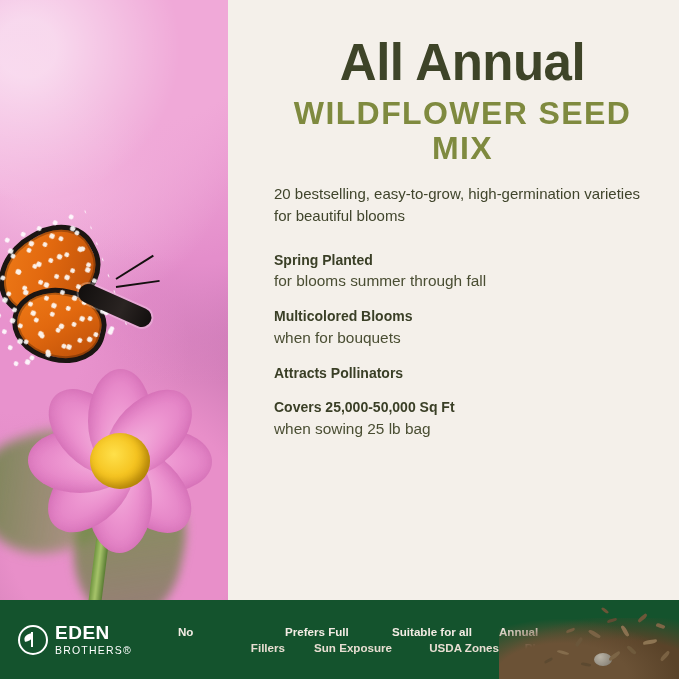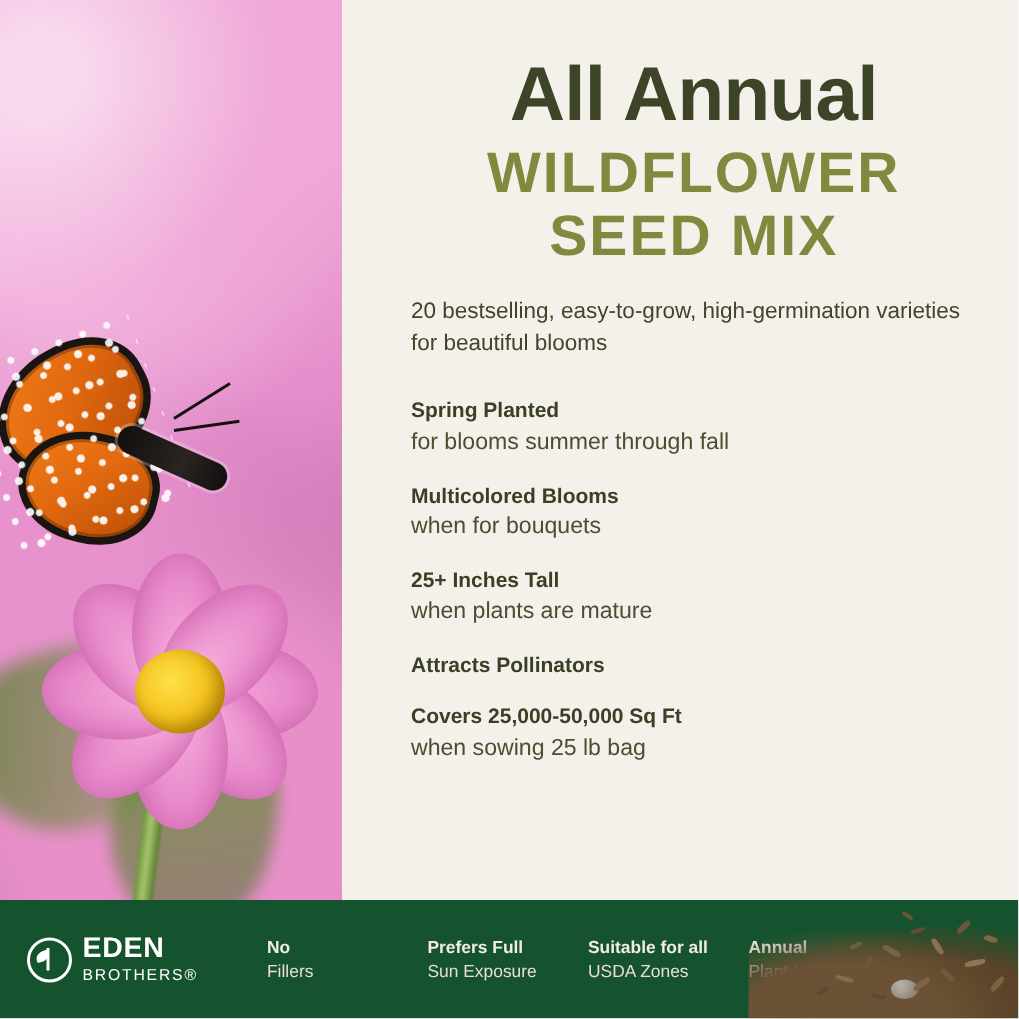--- a/index.html
+++ b/index.html
@@ -162,21 +162,21 @@
     margin: 37px 0 0 0;
     font-size: 51px;
     line-height: 1.02;
     font-weight: bold;
     color: #3e4428;
     letter-spacing: -0.5px;
     text-align: center;
   }
   .subtitle {
     margin: 7px 0 0 0;
-    font-size: 38px;
+    font-size: 32px;
     line-height: 1.1;
     color: #7f8a3f;
     letter-spacing: 1.4px;
     text-align: center;
   }
   .blurb {
     margin: 17px 0 0 0;
     font-size: 15px;
     line-height: 1.45;
     color: #40452c;
@@ -266,21 +266,21 @@
     gap: 0;
     margin-left: 28px;
   }
   .fact {
     color: #f3ece4;
     font-size: 11.6px;
     line-height: 1.35;
     font-weight: bold;
     width: 107px;
   }
-  .fact .l2 { font-weight: normal; color: #e8ded2; }
+  .fact .l2 { font-weight: bold; color: #e8ded2; text-align: right; }
 
   
   .seedpile {
     position: absolute;
     right: 0; top: -44px;
     width: 180px; height: 124px;
     pointer-events: none;
   }
   .seed-mound {
     position: absolute;
@@ -354,24 +354,20 @@
     <p class="blurb">20 bestselling, easy-to-grow, high-germination varieties for beautiful blooms</p>
 
     <div class="features">
       <div class="feature">
         <div class="feature-title">Spring Planted</div>
         <div class="feature-sub">for blooms summer through fall</div>
       </div>
       <div class="feature">
         <div class="feature-title">Multicolored Blooms</div>
         <div class="feature-sub">when for bouquets</div>
-      </div>
-      <div class="feature">
-        <div class="feature-title">25+ Inches Tall</div>
-        <div class="feature-sub">when plants are mature</div>
       </div>
       <div class="feature">
         <div class="feature-title">Attracts Pollinators</div>
       </div>
       <div class="feature">
         <div class="feature-title">Covers 25,000-50,000 Sq Ft</div>
         <div class="feature-sub">when sowing 25 lb bag</div>
       </div>
     </div>
   </div>

